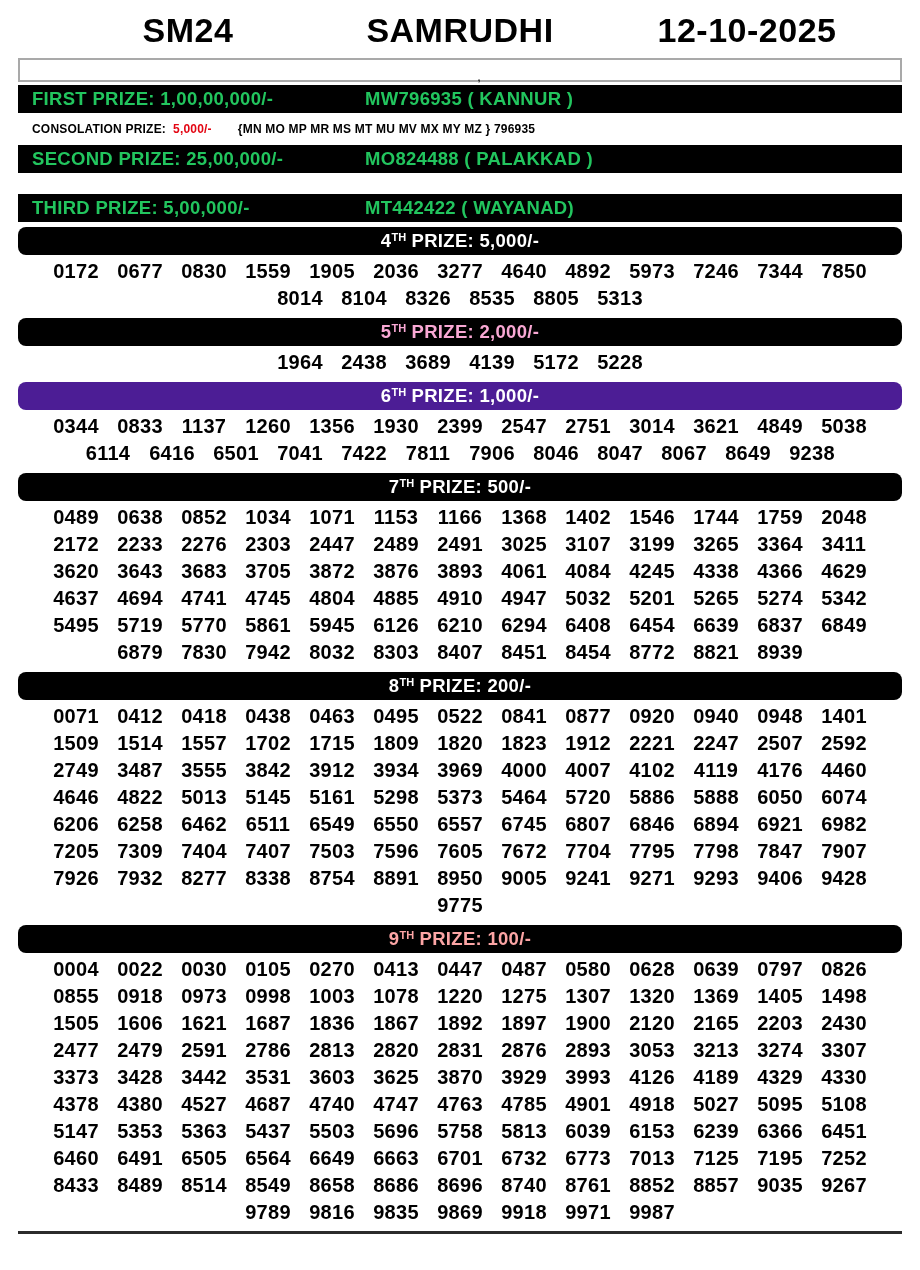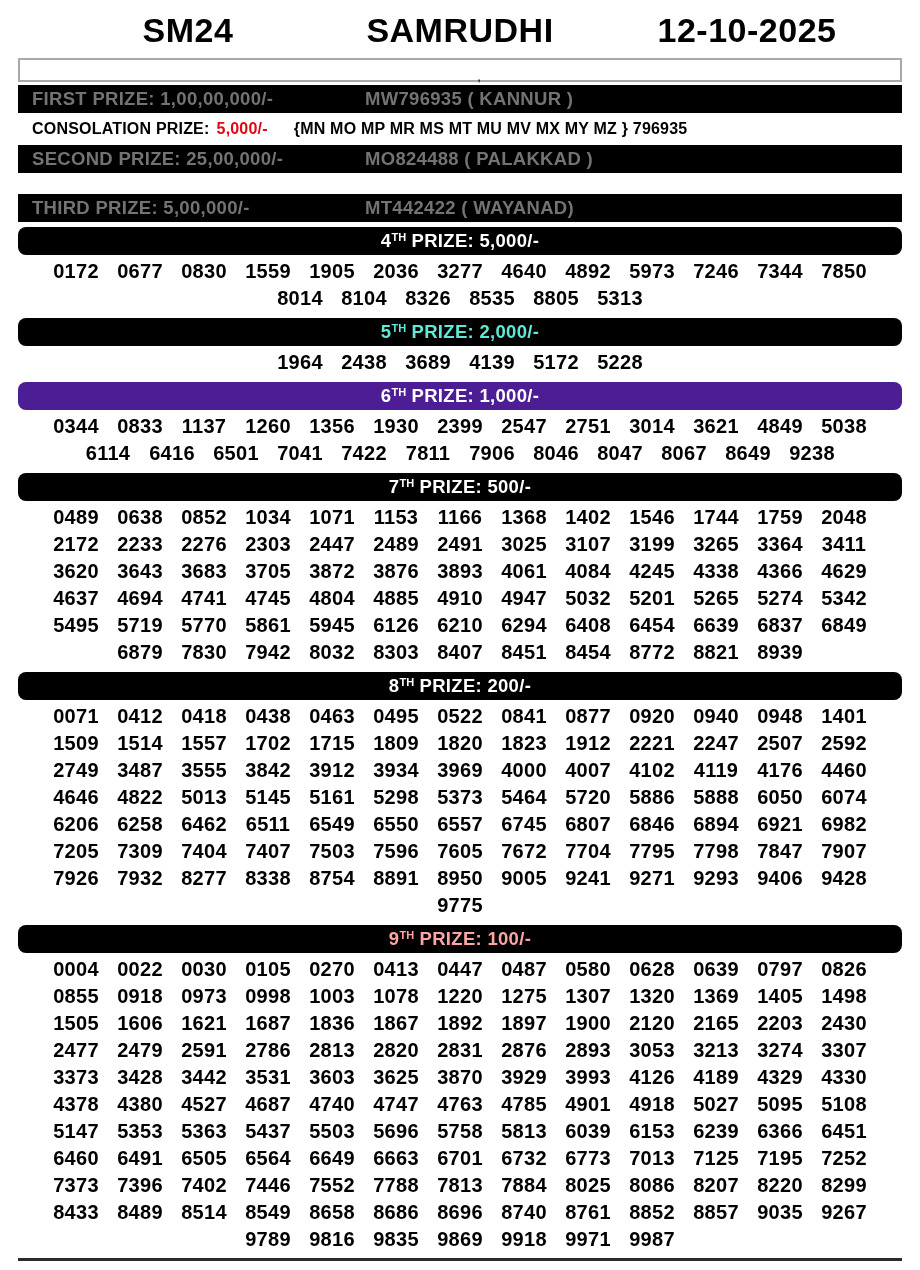--- a/index.html
+++ b/index.html
@@ -24,36 +24,36 @@
   .note-box{
     margin-top:4px;height:20px;border:2px solid #a9a9a9;
     background:#fff;position:relative;
   }
   .note-box .mark{
     position:absolute;left:52%;bottom:-3px;font-size:11px;font-weight:700;color:#222;
   }
 
   
   .bar{
-    background:#000;color:#737373;font-weight:700;font-size:18.5px;
+    background:#000;color:#22c55e;font-weight:700;font-size:18.5px;
     height:28px;display:flex;align-items:center;
     letter-spacing:.3px;
   }
   .bar.left{padding-left:14px;}
   .bar.left .winner{margin-left:0;}
   .bar.left .label{display:inline-block;min-width:333px;}
   .bar.center{justify-content:center;border-radius:8px;}
   .mt3{margin-top:3px;} .mt5{margin-top:21px;}
 
   sup.ord{font-size:11px;vertical-align:6px;letter-spacing:0;}
 
   
   .consolation{
     height:26px;margin-top:3px;display:flex;align-items:center;
-    font-weight:700;font-size:16px;padding-left:14px;letter-spacing:.2px;
+    font-weight:700;font-size:12px;padding-left:14px;letter-spacing:.2px;
   }
   .consolation .amount{margin-left:7px;}
   .consolation .series{margin-left:26px;}
 
   
   .num-row{
     display:flex;justify-content:center;
     height:27px;align-items:center;
   }
   .num{
@@ -130,21 +130,21 @@
             <span class="num">8014</span>
             <span class="num">8104</span>
             <span class="num">8326</span>
             <span class="num">8535</span>
             <span class="num">8805</span>
             <span class="num">5313</span>
           </div>
         </div>
       </div>
       <div class="tier">
-        <div class="bar center" style="background: rgb(0, 0, 0); color: #5eead4; text-align: right;">
+        <div class="bar center" style="background: rgb(0, 0, 0); color: #f9a8d4; text-align: right;">
           <span>5<sup class="ord">TH</sup> PRIZE: 2,000/-</span>
         </div>
         <div class="rows">
           <div class="num-row">
             <span class="num">1964</span>
             <span class="num">2438</span>
             <span class="num">3689</span>
             <span class="num">4139</span>
             <span class="num">5172</span>
             <span class="num">5228</span>
@@ -516,35 +516,20 @@
             <span class="num">6663</span>
             <span class="num">6701</span>
             <span class="num">6732</span>
             <span class="num">6773</span>
             <span class="num">7013</span>
             <span class="num">7125</span>
             <span class="num">7195</span>
             <span class="num">7252</span>
           </div>
           <div class="num-row">
-            <span class="num">7373</span>
-            <span class="num">7396</span>
-            <span class="num">7402</span>
-            <span class="num">7446</span>
-            <span class="num">7552</span>
-            <span class="num">7788</span>
-            <span class="num">7813</span>
-            <span class="num">7884</span>
-            <span class="num">8025</span>
-            <span class="num">8086</span>
-            <span class="num">8207</span>
-            <span class="num">8220</span>
-            <span class="num">8299</span>
-          </div>
-          <div class="num-row">
             <span class="num">8433</span>
             <span class="num">8489</span>
             <span class="num">8514</span>
             <span class="num">8549</span>
             <span class="num">8658</span>
             <span class="num">8686</span>
             <span class="num">8696</span>
             <span class="num">8740</span>
             <span class="num">8761</span>
             <span class="num">8852</span>

